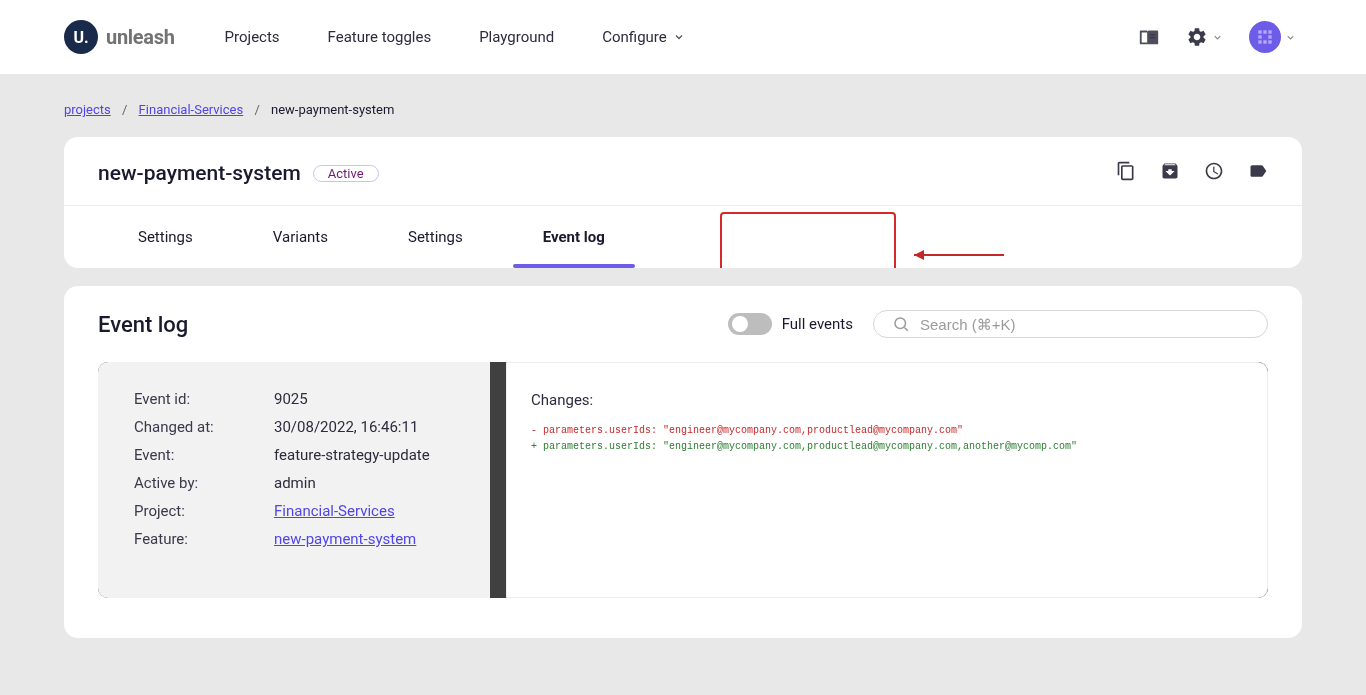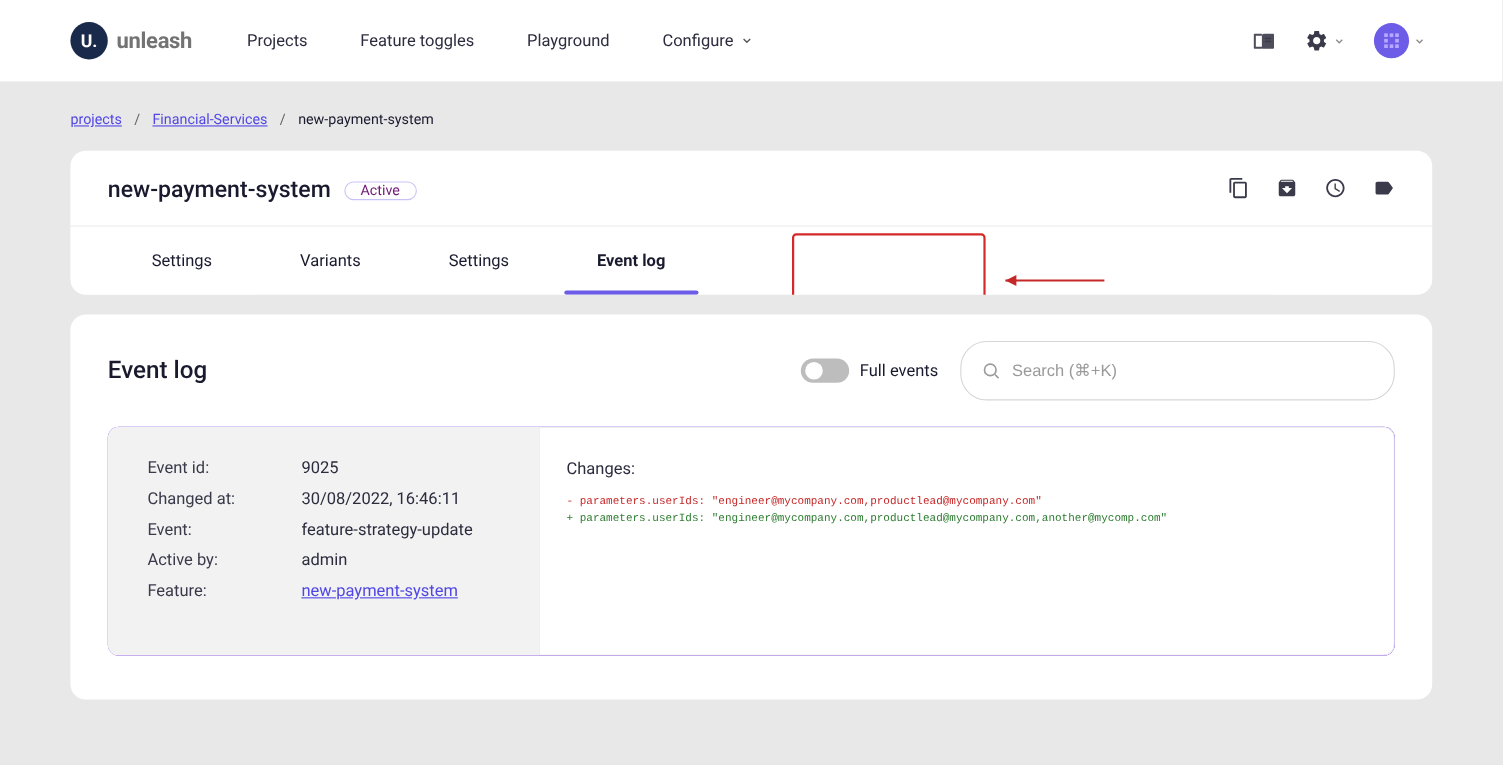--- a/index.html
+++ b/index.html
@@ -82,30 +82,30 @@
 .panel-controls { display: flex; align-items: center; gap: 20px; }
 .toggle-wrap { display: flex; align-items: center; gap: 10px; }
 .toggle {
   width: 44px; height: 22px; border-radius: 12px; background: #bdbdbd; position: relative; cursor: pointer;
 }
 .toggle-knob {
   width: 16px; height: 16px; border-radius: 50%; background: #fff; position: absolute; top: 3px; left: 4px;
 }
 .toggle-label { font-size: 15px; color: #1a1a2e; }
 .search-box {
-  width: 395px; height: 54px; border: 1px solid #d6d6d6; border-radius: 24px;
+  width: 395px; height: 28px; border: 1px solid #d6d6d6; border-radius: 24px;
   display: flex; align-items: center; padding: 0 18px; gap: 10px;
 }
 .search-box input {
   border: none; outline: none; font-size: 15px; flex: 1; color: #333; background: transparent;
 }
 .search-box input::placeholder { color: #9a9a9a; }
 
 .event-card {
-  display: flex; gap: 0; background: #6d28d9; border-radius: 10px; overflow: hidden;
+  display: flex; gap: 16px; background: #404040; border-radius: 10px; overflow: hidden;
 }
 .event-meta {
   width: 392px; padding: 28px 28px 40px 36px; background: #f2f2f2;
 }
 .meta-row { display: flex; font-size: 15px; color: #2c2c3e; margin-bottom: 10px; }
 .meta-label { width: 140px; color: #3a3a4a; }
 .meta-value { flex: 1; }
 .meta-value a { color: #5046e5; text-decoration: underline; cursor: pointer; }
 .event-changes {
   flex: 1; background: #fff; border: 1px solid #eee; border-left: 1px solid #eee; padding: 28px 24px;
@@ -256,20 +256,24 @@
         </div>
         <div class="meta-row">
           <div class="meta-label">Event:</div>
           <div class="meta-value">feature-strategy-update</div>
         </div>
         <div class="meta-row">
           <div class="meta-label">Active by:</div>
           <div class="meta-value">admin</div>
         </div>
         <div class="meta-row">
+          <div class="meta-label">Project:</div>
+          <div class="meta-value"><a>Financial-Services</a></div>
+        </div>
+        <div class="meta-row">
           <div class="meta-label">Feature:</div>
           <div class="meta-value"><a>new-payment-system</a></div>
         </div>
       </div>
       <div class="event-changes">
         <div class="changes-title">Changes:</div>
         <div class="diff"><span class="removed">- parameters.userIds: "engineer@mycompany.com,productlead@mycompany.com"</span>
 <span class="added">+ parameters.userIds: "engineer@mycompany.com,productlead@mycompany.com,another@mycomp.com"</span></div>
       </div>
     </div>

